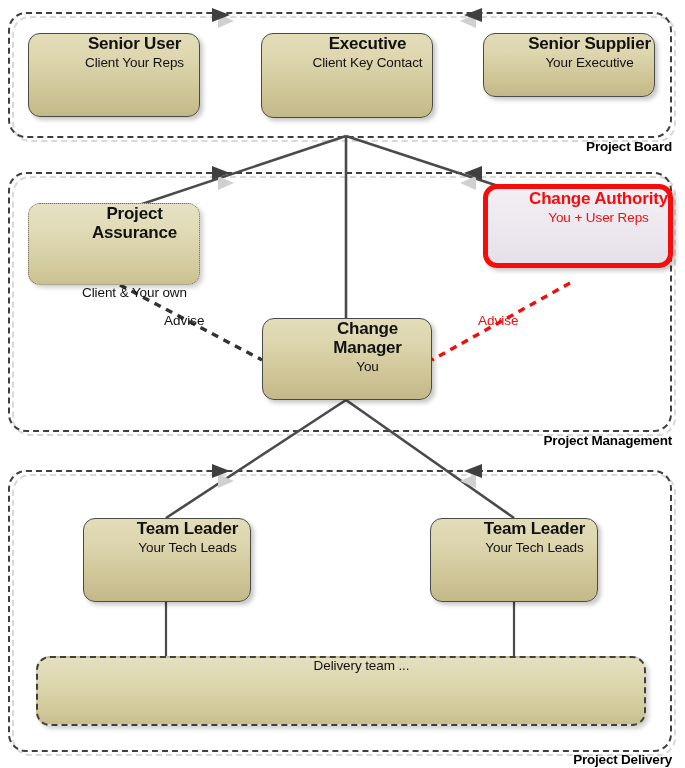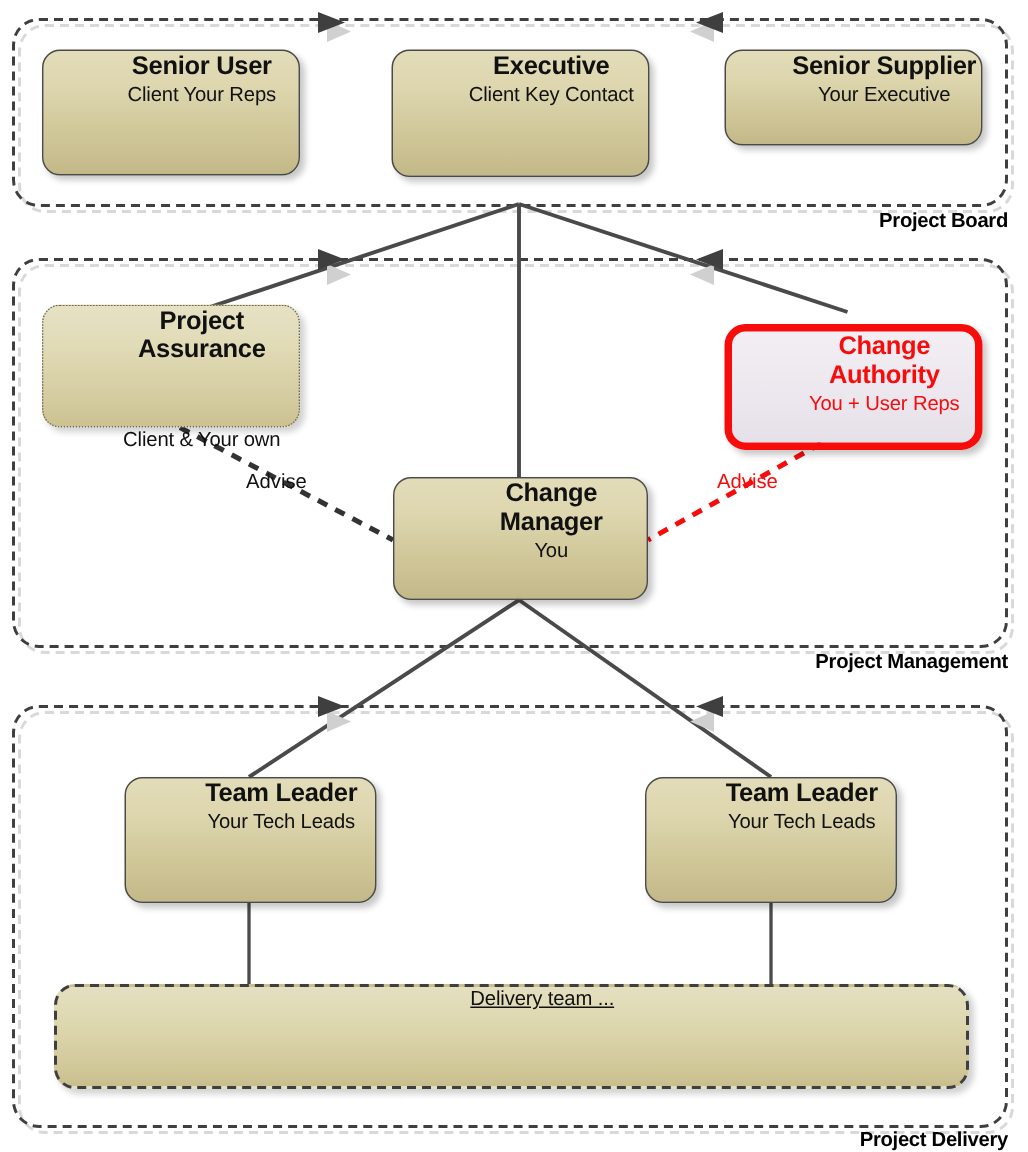--- a/index.html
+++ b/index.html
@@ -91,21 +91,20 @@
   
   .node.bar {
     border: 2px dashed #3f3f3f;
     border-radius: 14px;
     background: linear-gradient(to bottom, #e4dfc0 0%, #ddd7ae 40%, #d0c698 85%, #c8be8d 100%);
     box-shadow: 3px 3px 4px rgba(0,0,0,0.18);
   }
   .node.bar .subtitle {
     font-size: 13.5px;
     margin-top: 0;
-    text-decoration: underline;
   }
   
   #links {
     position: absolute;
     left: 0; top: 0;
     width: 685px;
     height: 768px;
     z-index: 3;
     pointer-events: none;
   }
@@ -183,21 +182,21 @@
 
   <div class="section-inner-shadow" style="left:12px; top:176px; width:664px; height:260px;"></div>
   <div class="section" style="left:8px; top:172px; width:664px; height:260px;"></div>
   <div class="section-label" style="left:422px; top:433px; width:250px;">Project Management</div>
 
   <div class="node dotted" style="left:28px; top:203px; width:172px; height:82px;">
     <span class="title">Project Assurance</span>
     <span class="subtitle">Client &amp; Your own</span>
   </div>
 
-  <div class="node red" style="left:483px; top:216px; width:172px; height:84px;">
+  <div class="node red" style="left:483px; top:184px; width:190px; height:84px;">
     <span class="title">Change Authority</span>
     <span class="subtitle">You + User Reps</span>
   </div>
 
   <div class="node" style="left:262px; top:318px; width:170px; height:82px;">
     <span class="title">Change Manager</span>
     <span class="subtitle">You</span>
   </div>
 
   <div class="edge-label" style="left:164px; top:313px;">Advise</div>

